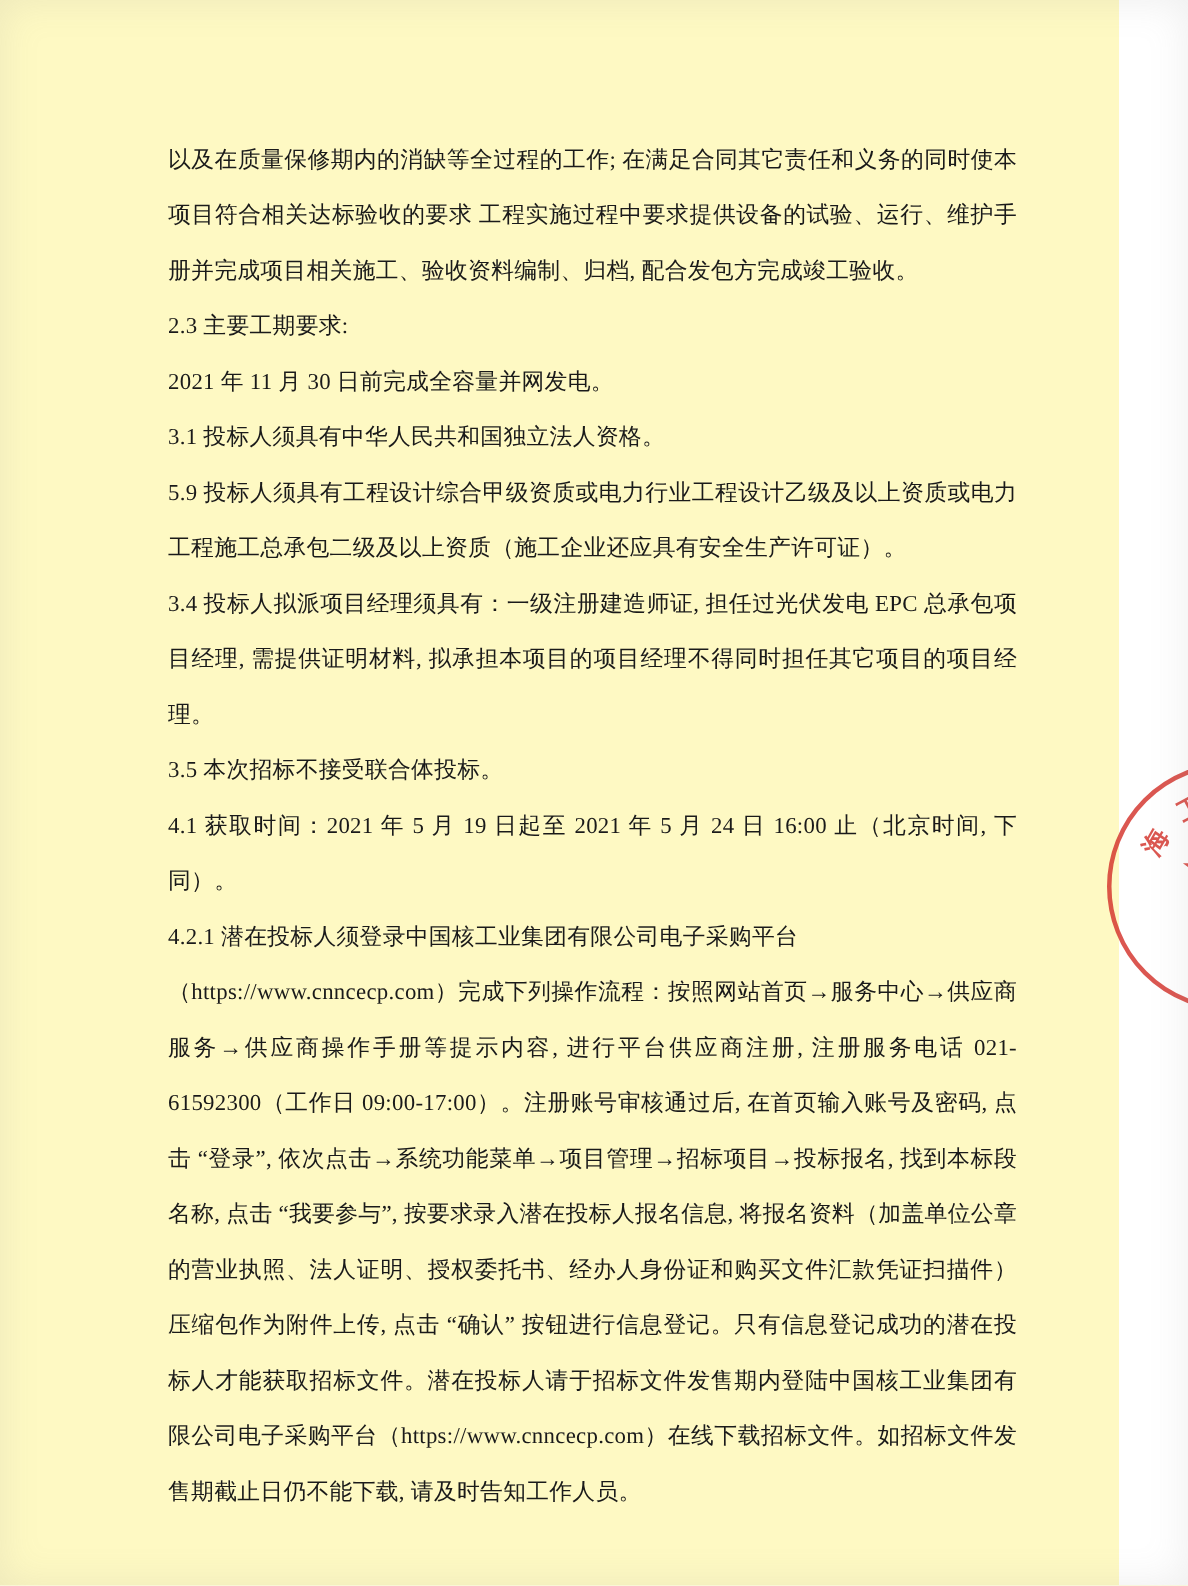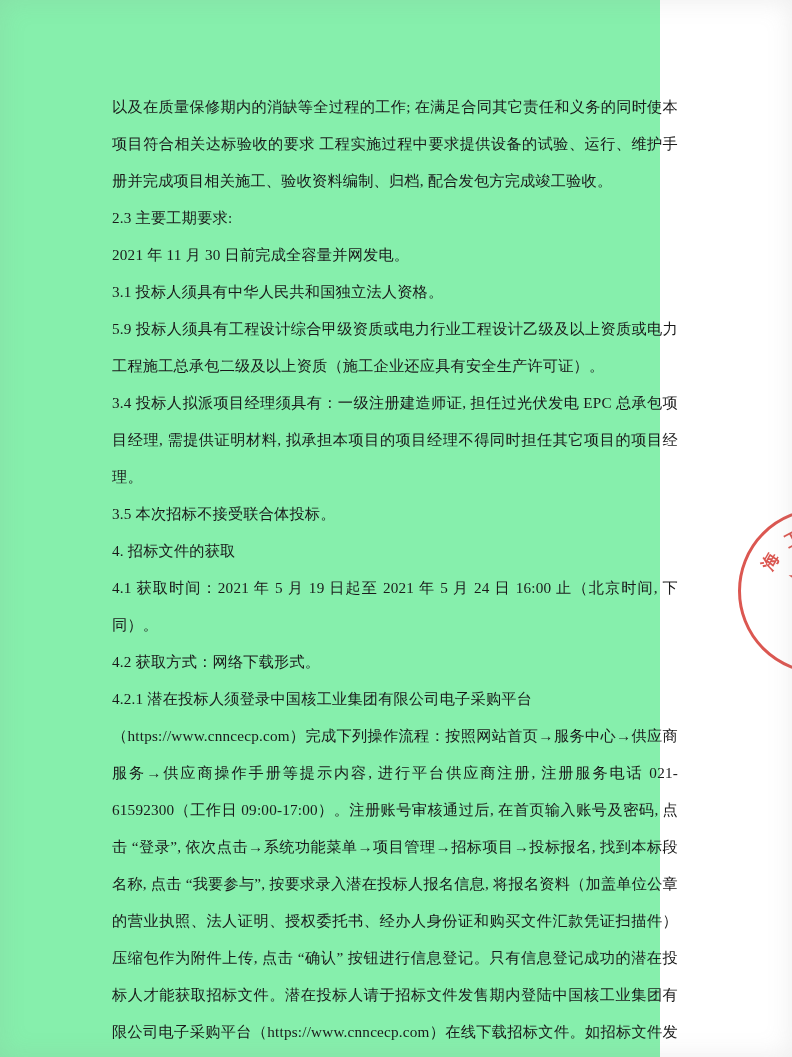--- a/index.html
+++ b/index.html
@@ -12,23 +12,23 @@
     background: #ffffff;
     font-family: "Liberation Serif", "DejaVu Serif", serif;
     color: #1a1a1a;
     position: relative;
     overflow: hidden;
   }
   .page {
     position: absolute;
     left: 0;
     top: 0;
-    width: 660px;
+    width: 746px;
     height: 1057px;
-    background: #86efac;
+    background: #fef9c3;
   }
   .content {
     position: absolute;
     left: 112px;
     top: 88px;
     width: 566px;
   }
   .para {
     font-size: 15.2px;
     line-height: 37px;
@@ -111,23 +111,21 @@
 <div class="page">
 
   <div class="content">
     <p class="para">以及在质量保修期内的消缺等全过程的工作; 在满足合同其它责任和义务的同时使本项目符合相关达标验收的要求 工程实施过程中要求提供设备的试验、运行、维护手册并完成项目相关施工、验收资料编制、归档, 配合发包方完成竣工验收。</p>
     <p class="para">2.3 主要工期要求:</p>
     <p class="para">2021 年 11 月 30 日前完成全容量并网发电。</p>
     <p class="para">3.1 投标人须具有中华人民共和国独立法人资格。</p>
     <p class="para">5.9 投标人须具有工程设计综合甲级资质或电力行业工程设计乙级及以上资质或电力工程施工总承包二级及以上资质（施工企业还应具有安全生产许可证）。</p>
     <p class="para">3.4 投标人拟派项目经理须具有：一级注册建造师证, 担任过光伏发电 EPC 总承包项目经理, 需提供证明材料, 拟承担本项目的项目经理不得同时担任其它项目的项目经理。</p>
     <p class="para">3.5 本次招标不接受联合体投标。</p>
-    <p class="para">4. 招标文件的获取</p>
     <p class="para">4.1 获取时间：2021 年 5 月 19 日起至 2021 年 5 月 24 日 16:00 止（北京时间, 下同）。</p>
-    <p class="para">4.2 获取方式：网络下载形式。</p>
     <p class="para">4.2.1 潜在投标人须登录中国核工业集团有限公司电子采购平台</p>
     <p class="para">（https://www.cnncecp.com）完成下列操作流程：按照网站首页→服务中心→供应商服务→供应商操作手册等提示内容, 进行平台供应商注册, 注册服务电话 021-61592300（工作日 09:00-17:00）。注册账号审核通过后, 在首页输入账号及密码, 点击 “登录”, 依次点击→系统功能菜单→项目管理→招标项目→投标报名, 找到本标段名称, 点击 “我要参与”, 按要求录入潜在投标人报名信息, 将报名资料（加盖单位公章的营业执照、法人证明、授权委托书、经办人身份证和购买文件汇款凭证扫描件）压缩包作为附件上传, 点击 “确认” 按钮进行信息登记。只有信息登记成功的潜在投标人才能获取招标文件。潜在投标人请于招标文件发售期内登陆中国核工业集团有限公司电子采购平台（https://www.cnncecp.com）在线下载招标文件。如招标文件发售期截止日仍不能下载, 请及时告知工作人员。</p>
   </div>
 
   <div class="stamp-wrap">
     <div class="stamp-circle"></div>
     <div class="stamp-star">★</div>
     <div class="stamp-text-top" id="seal-arc">
         <span style="transform: rotate(-150deg) translate(62px) rotate(90deg) translate(-8px, -8px);">海</span>
         <span style="transform: rotate(-118.333deg) translate(62px) rotate(90deg) translate(-8px, -8px);">工</span>

